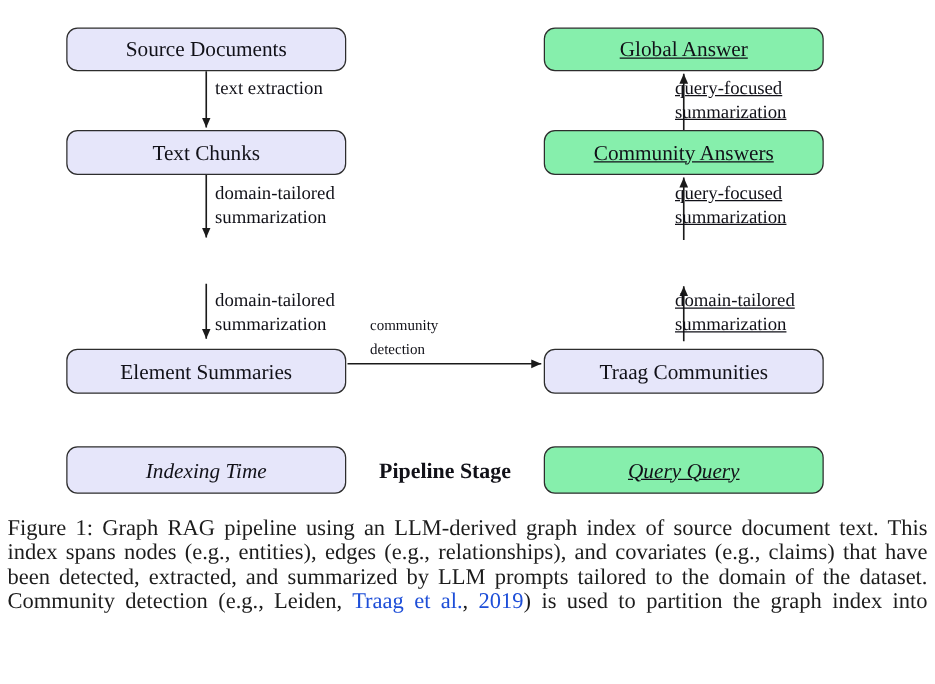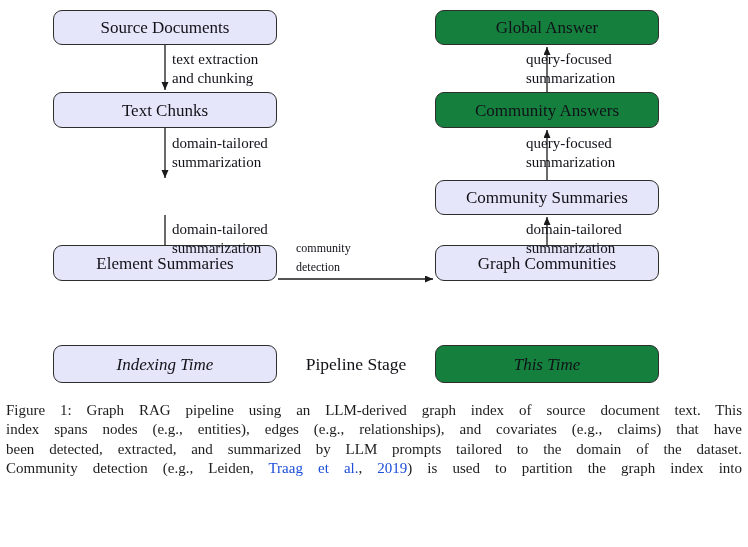--- a/index.html
+++ b/index.html
@@ -1,54 +1,54 @@
 <!DOCTYPE html>
 <html><head>
 <meta charset="utf-8">
 <style>
   html,body{margin:0;padding:0;background:#ffffff;}
   #stage{
     position:relative;width:748px;height:531px;background:#ffffff;overflow:hidden;
-    font-family:"Liberation Serif","DejaVu Serif",serif;color:#111118;
+    font-family:"Liberation Serif","DejaVu Serif",serif;color:#111118;margin-top:12px;
   }
   .pbox{
     position:absolute;box-sizing:border-box;
     border:1.8px solid #2d2d2d;border-radius:9px;
     display:flex;align-items:center;justify-content:center;
     font-size:17px;line-height:17px;background:#e6e6fa;
   }
-  .pbox.green{background:#15803d;}
+  .pbox.green{background:#86efac;text-decoration:underline;}
   .pbox.italic{font-style:italic;}
   .colL{left:53px;width:224px;}
   .colR{left:435px;width:224px;}
   .r1{top:10px;height:35px;}
   .r2{top:92px;height:36px;}
   .r3{top:180px;height:35px;}
-  .r4{top:245px;height:36px;}
+  .r4{top:267px;height:36px;}
   .rFoot{top:345px;height:38px;}
   .edge-label{
     position:absolute;font-size:15px;line-height:19px;white-space:nowrap;
   }
   .edge-label.atL{left:172px;}
-  .edge-label.atR{left:526px;}
+  .edge-label.atR{left:540px;text-decoration:underline;}
   .g1{top:50px;}
   .g2{top:134px;}
   .g3{top:220px;}
   .cross-label{
     position:absolute;left:296px;width:120px;top:239px;
     font-size:12px;line-height:19px;
   }
   .stage-label{
     position:absolute;left:276px;width:160px;top:354px;
-    font-size:17.5px;font-weight:normal;text-align:center;
+    font-size:17.5px;font-weight:bold;text-align:center;
   }
   svg.arrows{position:absolute;left:0;top:0;}
   #caption{
     position:absolute;left:6px;top:401px;width:736px;
-    font-size:15px;line-height:19.3px;color:#1c1c1c;
+    font-size:18px;line-height:19.3px;color:#1c1c1c;
   }
   .cap-line{text-align:justify;text-align-last:justify;}
   .cap-line.last{text-align:left;text-align-last:left;}
   .cite{color:#1d4ed8;text-decoration:none;cursor:pointer;}
 </style>
 </head>
 <body>
 
 <div id="stage">
 
@@ -67,36 +67,34 @@
     <line x1="278" y1="279" x2="433" y2="279" stroke="#1a1a1a" stroke-width="1.3" marker-end="url(#ah)"></line>
   </svg>
 
   <div class="pbox colL r1">Source Documents</div>
   <div class="pbox colL r2">Text Chunks</div>
   <div class="pbox colL r4">Element Summaries</div>
   <div class="pbox colL rFoot italic">Indexing Time</div>
 
   <div class="edge-label atL g1">
     <div>text extraction</div>
-    <div>and chunking</div>
   </div>
   <div class="edge-label atL g2">
     <div>domain-tailored</div>
     <div>summarization</div>
   </div>
   <div class="edge-label atL g3">
     <div>domain-tailored</div>
     <div>summarization</div>
   </div>
 
   <div class="pbox colR r1 green">Global Answer</div>
   <div class="pbox colR r2 green">Community Answers</div>
-  <div class="pbox colR r3">Community Summaries</div>
-  <div class="pbox colR r4">Graph Communities</div>
-  <div class="pbox colR rFoot green italic">This Time</div>
+  <div class="pbox colR r4">Traag Communities</div>
+  <div class="pbox colR rFoot green italic">Query Query</div>
 
   <div class="edge-label atR g1">
     <div>query-focused</div>
     <div>summarization</div>
   </div>
   <div class="edge-label atR g2">
     <div>query-focused</div>
     <div>summarization</div>
   </div>
   <div class="edge-label atR g3">

